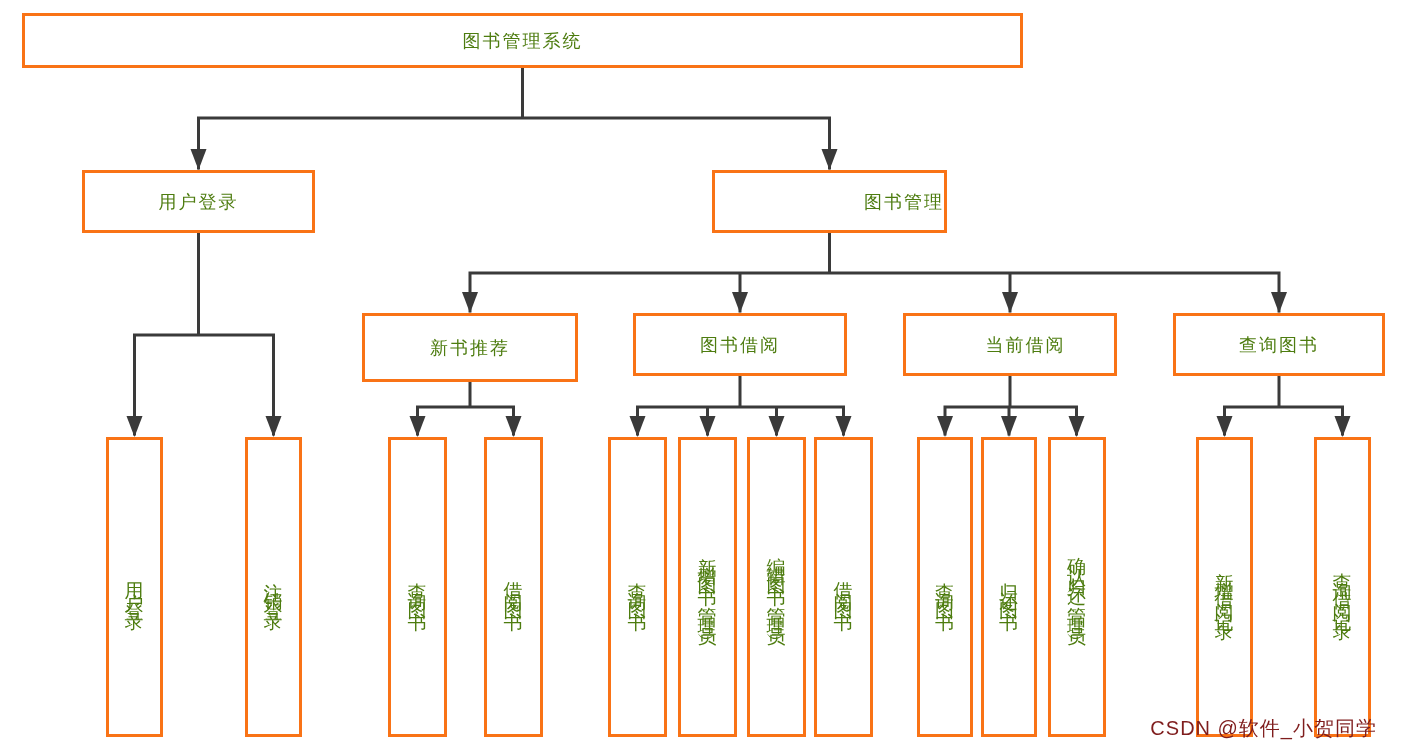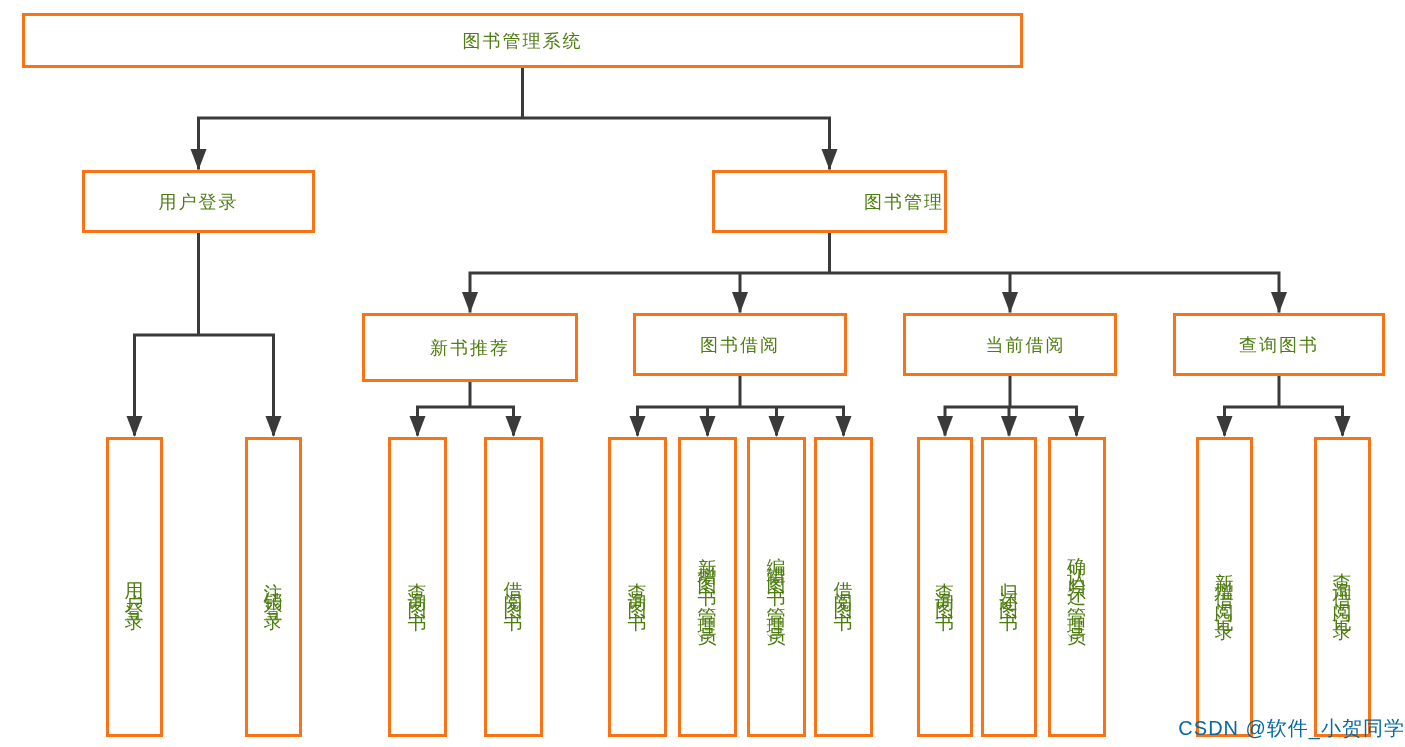--- a/index.html
+++ b/index.html
@@ -32,23 +32,23 @@
   }
   .vbox span {
     writing-mode: vertical-rl;
     font-size: 19px;
     letter-spacing: 10px;
     line-height: 1;
   }
   .watermark {
     position: absolute;
     z-index: 2;
-    right: 0;
+    right: 28px;
     bottom: 5px;
-    color: #0369a1;
+    color: #7f1d1d;
     font-size: 20px;
     letter-spacing: 1px;
     white-space: nowrap;
   }
 </style>
 </head>
 <body>
 
 <div class="canvas">
 

